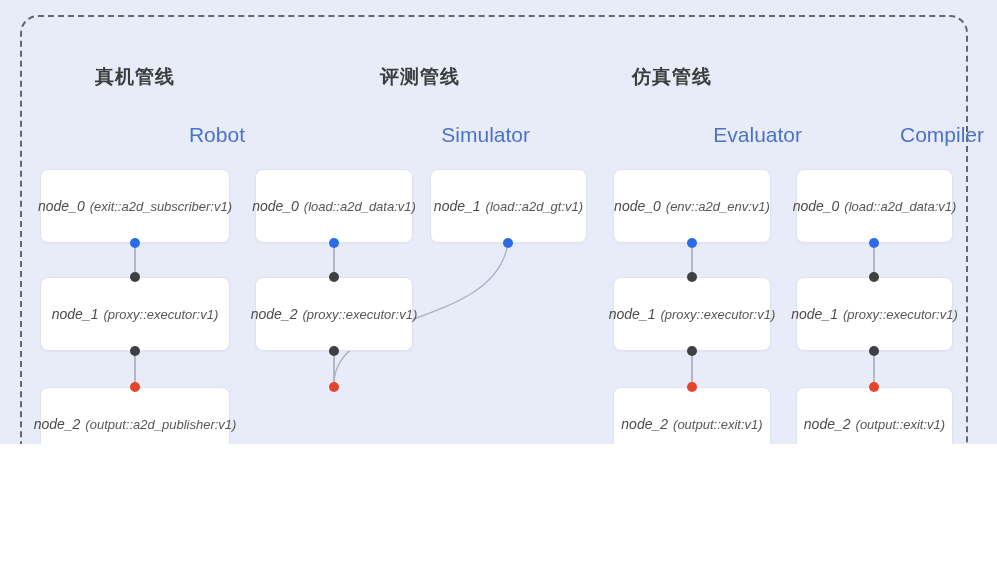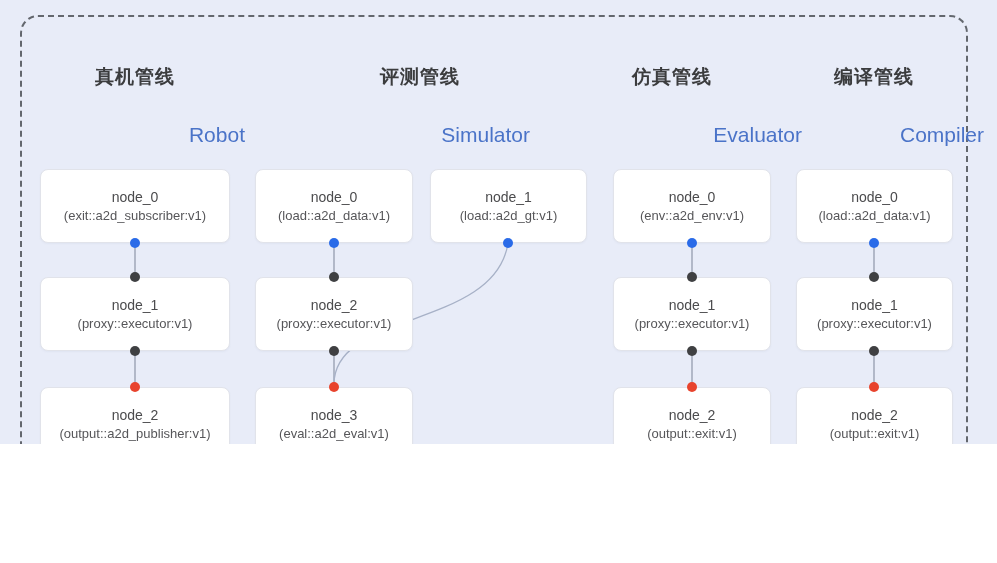--- a/index.html
+++ b/index.html
@@ -50,25 +50,26 @@
     color: #4A73C8;
   }
   .node-box {
     position: absolute;
     height: 74px;
     background: #FFFFFF;
     border: 1px solid #E1E3EA;
     border-radius: 8px;
     box-sizing: border-box;
     display: flex;
-    flex-direction: column;
+    flex-direction: row;
     align-items: center;
     justify-content: center;
     gap: 5px;
     box-shadow: 0 1px 2px rgba(80, 90, 120, 0.05);
+    font-style: italic;
   }
   .node-name {
     font-size: 14px;
     color: #4B4B4D;
     line-height: 1;
   }
   .node-type {
     font-size: 13px;
     color: #565659;
     line-height: 1;
@@ -106,21 +107,20 @@
     <line x1="874" y1="243" x2="874" y2="277" stroke="#8D96A8" stroke-width="1.2"></line>
     <line x1="874" y1="351" x2="874" y2="387" stroke="#8D96A8" stroke-width="1.2"></line>
   </svg>
 
   <div class="pipe-title-zh" style="left:25px">真机管线</div>
   <div class="pipe-title-en" style="left:25px">Robot</div>
   <div class="pipe-title-zh" style="left:310px">评测管线</div>
   <div class="pipe-title-en" style="left:310px">Simulator</div>
   <div class="pipe-title-zh" style="left:562px">仿真管线</div>
   <div class="pipe-title-en" style="left:582px">Evaluator</div>
-  <div class="pipe-title-zh" style="left:764px">编译管线</div>
   <div class="pipe-title-en" style="left:764px">Compiler</div>
 
   <div class="node-box" style="left:40px; top:169px; width:190px">
     <span class="node-name">node_0</span>
     <span class="node-type">(exit::a2d_subscriber:v1)</span>
   </div>
   <div class="node-box" style="left:40px; top:277px; width:190px">
     <span class="node-name">node_1</span>
     <span class="node-type">(proxy::executor:v1)</span>
   </div>
@@ -133,24 +133,20 @@
     <span class="node-name">node_0</span>
     <span class="node-type">(load::a2d_data:v1)</span>
   </div>
   <div class="node-box" style="left:430px; top:169px; width:157px">
     <span class="node-name">node_1</span>
     <span class="node-type">(load::a2d_gt:v1)</span>
   </div>
   <div class="node-box" style="left:255px; top:277px; width:158px">
     <span class="node-name">node_2</span>
     <span class="node-type">(proxy::executor:v1)</span>
-  </div>
-  <div class="node-box" style="left:255px; top:387px; width:158px">
-    <span class="node-name">node_3</span>
-    <span class="node-type">(eval::a2d_eval:v1)</span>
   </div>
 
   <div class="node-box" style="left:613px; top:169px; width:158px">
     <span class="node-name">node_0</span>
     <span class="node-type">(env::a2d_env:v1)</span>
   </div>
   <div class="node-box" style="left:613px; top:277px; width:158px">
     <span class="node-name">node_1</span>
     <span class="node-type">(proxy::executor:v1)</span>
   </div>

